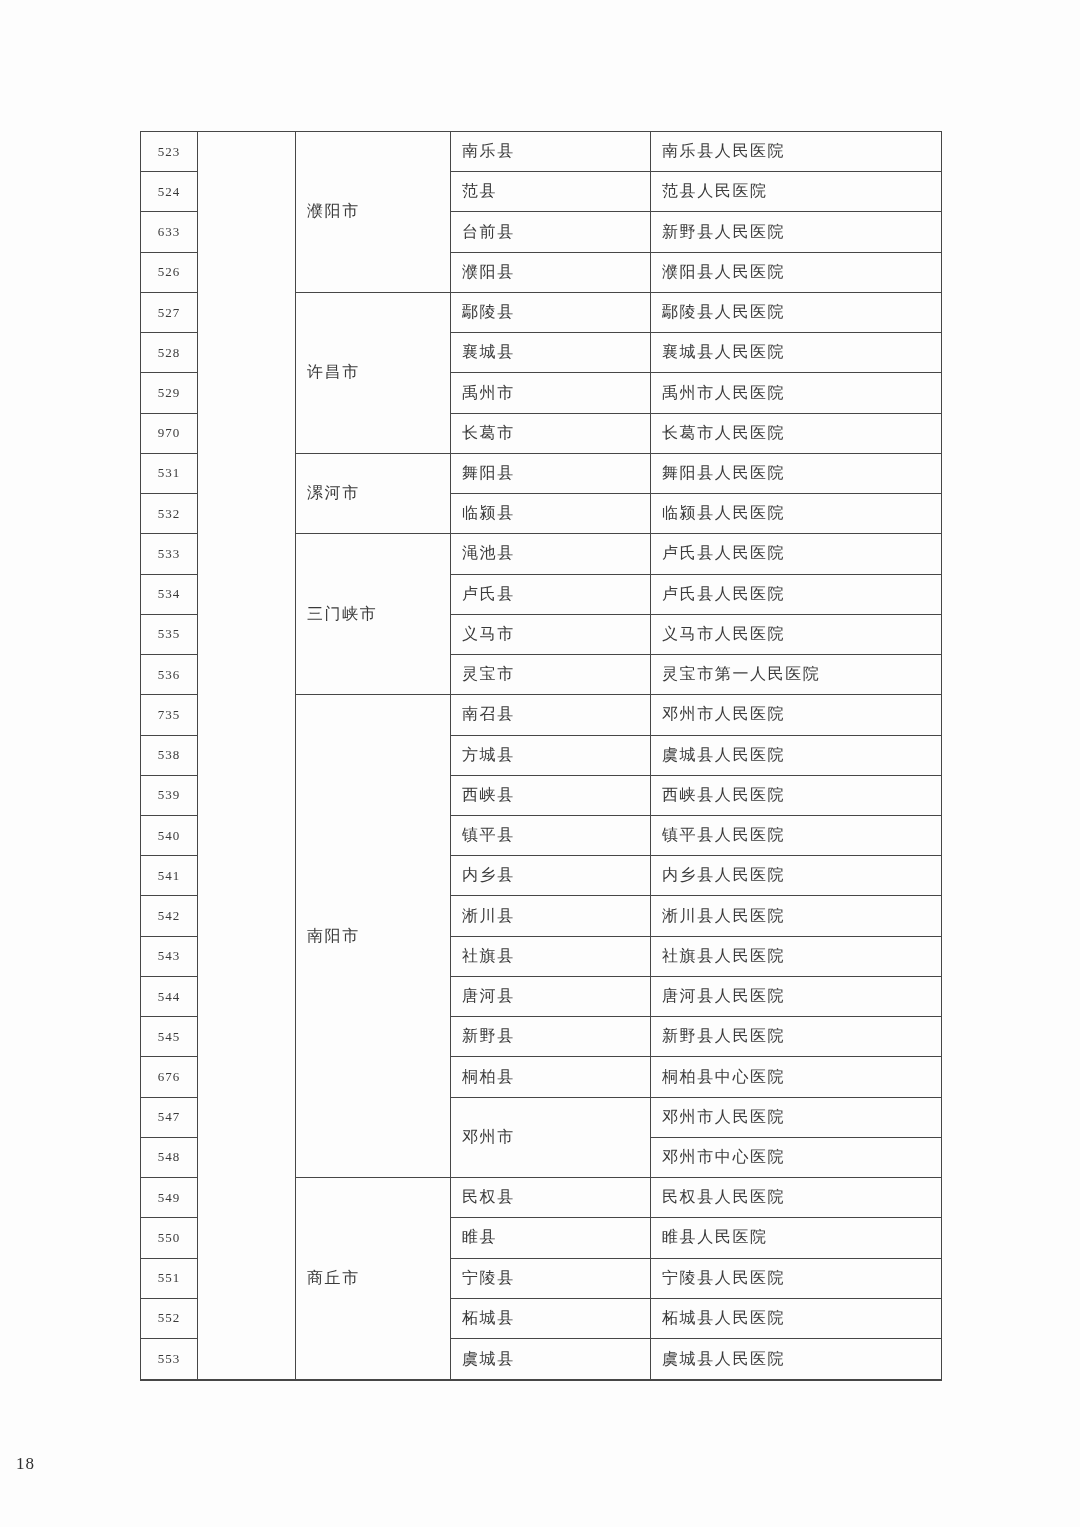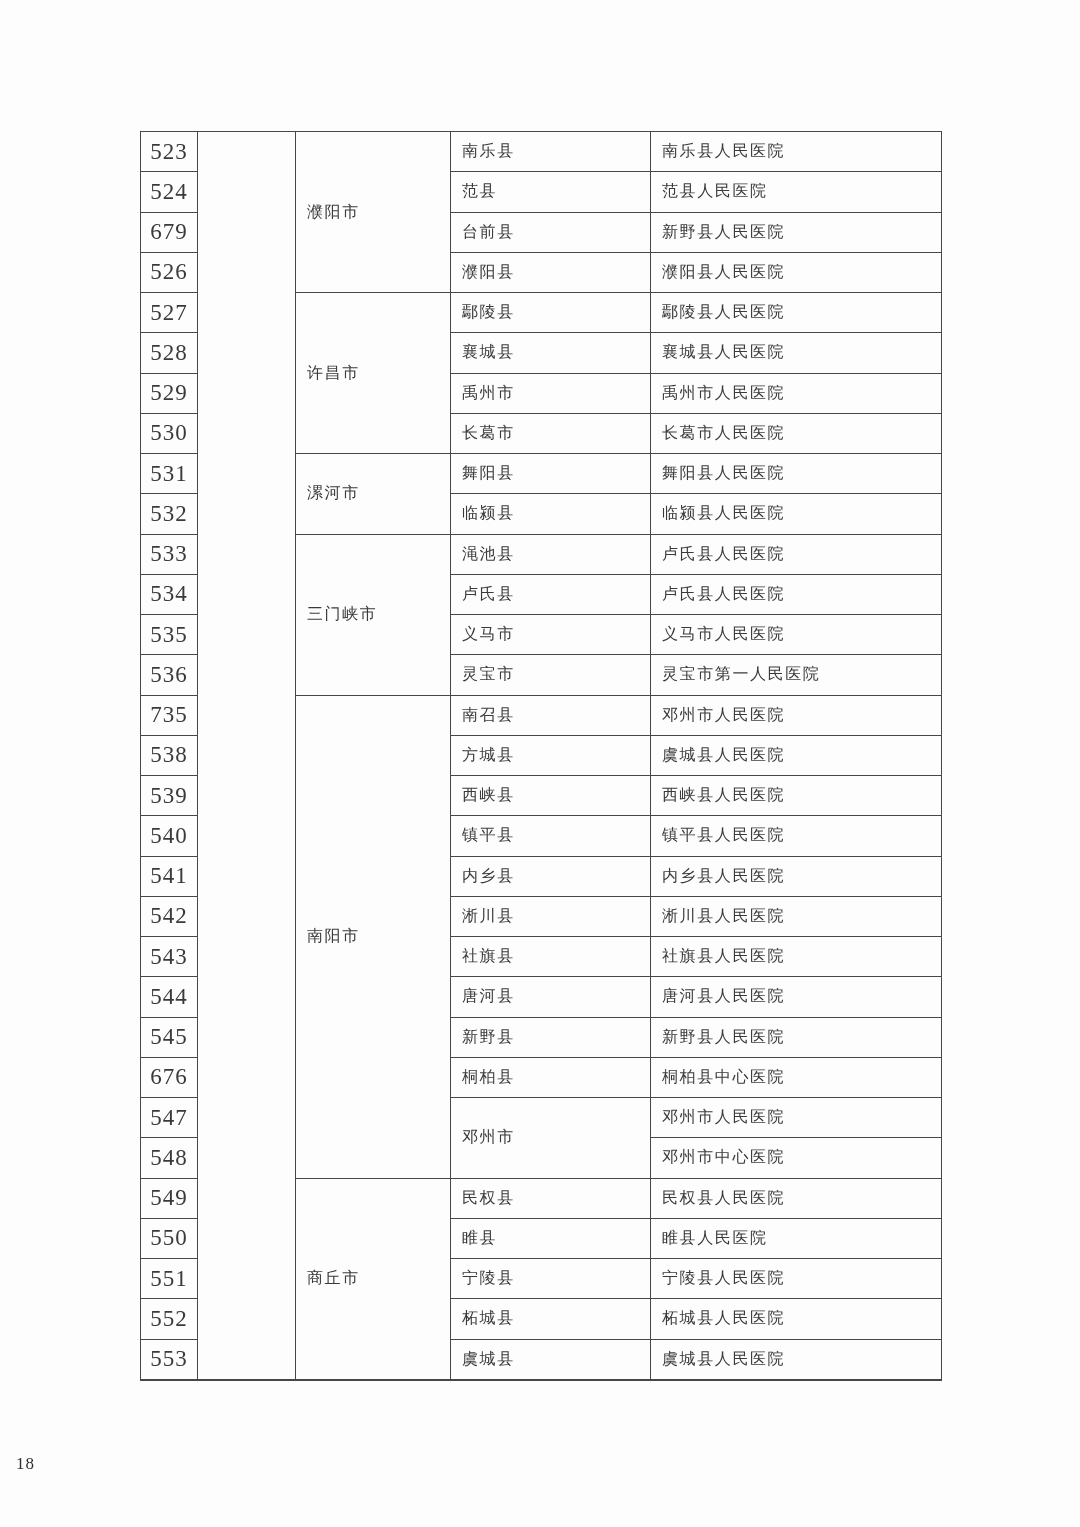--- a/index.html
+++ b/index.html
@@ -35,21 +35,21 @@
   }
   table.hospital-table td {
     border: 1px solid #474747;
     vertical-align: middle;
     overflow: hidden;
     white-space: nowrap;
     background: #fdfdfd;
   }
   td.index-cell {
     text-align: center;
-    font-size: 23px;
+    font-size: 13px;
     letter-spacing: 1px;
     color: #3a3a3a;
   }
   td.province-cell {
     background: #fdfdfd;
   }
   td.cjk-cell {
     text-align: left;
     padding-left: 11px;
     font-size: 16px;
@@ -87,21 +87,21 @@
           <td class="cjk-cell" rowspan="4">濮阳市</td>
           <td class="cjk-cell">南乐县</td>
           <td class="cjk-cell">南乐县人民医院</td>
         </tr>
         <tr>
           <td class="index-cell">524</td>
           <td class="cjk-cell">范县</td>
           <td class="cjk-cell">范县人民医院</td>
         </tr>
         <tr>
-          <td class="index-cell">679</td>
+          <td class="index-cell">633</td>
           <td class="cjk-cell">台前县</td>
           <td class="cjk-cell">新野县人民医院</td>
         </tr>
         <tr>
           <td class="index-cell">526</td>
           <td class="cjk-cell">濮阳县</td>
           <td class="cjk-cell">濮阳县人民医院</td>
         </tr>
         <tr>
           <td class="index-cell">527</td>
@@ -113,21 +113,21 @@
           <td class="index-cell">528</td>
           <td class="cjk-cell">襄城县</td>
           <td class="cjk-cell">襄城县人民医院</td>
         </tr>
         <tr>
           <td class="index-cell">529</td>
           <td class="cjk-cell">禹州市</td>
           <td class="cjk-cell">禹州市人民医院</td>
         </tr>
         <tr>
-          <td class="index-cell">530</td>
+          <td class="index-cell">970</td>
           <td class="cjk-cell">长葛市</td>
           <td class="cjk-cell">长葛市人民医院</td>
         </tr>
         <tr>
           <td class="index-cell">531</td>
           <td class="cjk-cell" rowspan="2">漯河市</td>
           <td class="cjk-cell">舞阳县</td>
           <td class="cjk-cell">舞阳县人民医院</td>
         </tr>
         <tr>

